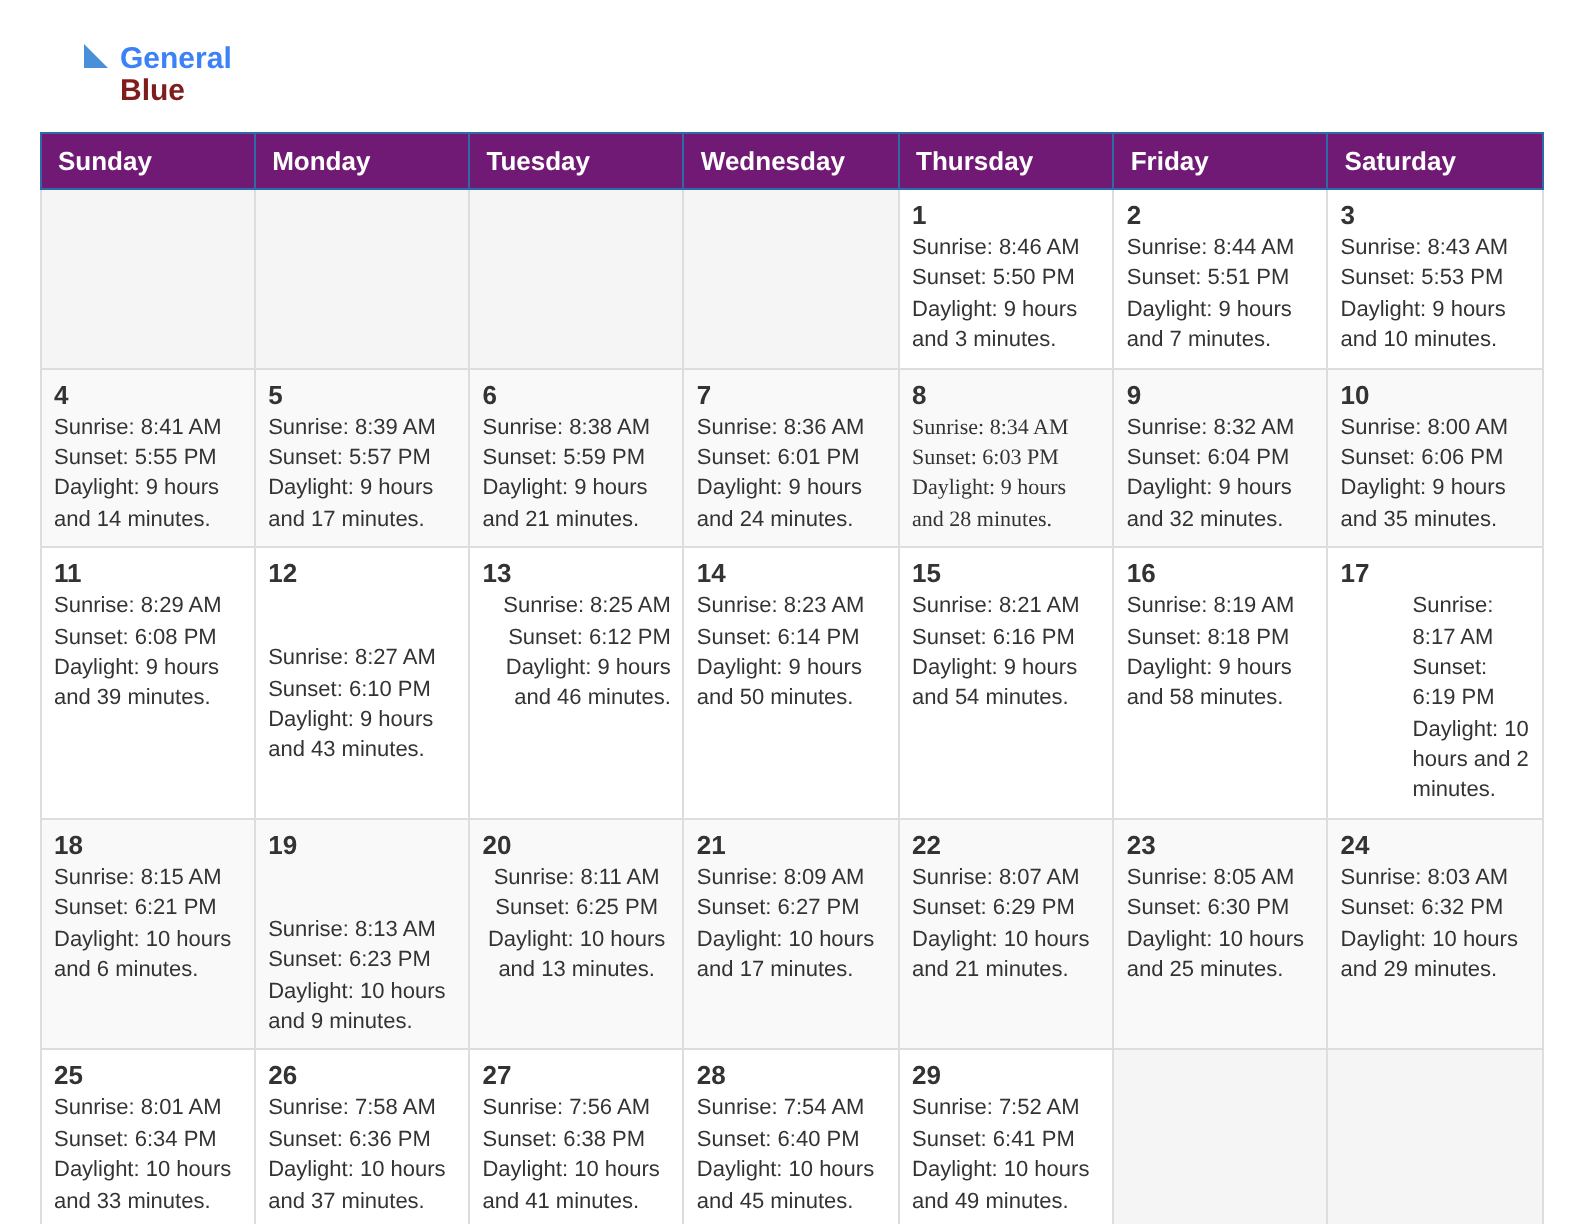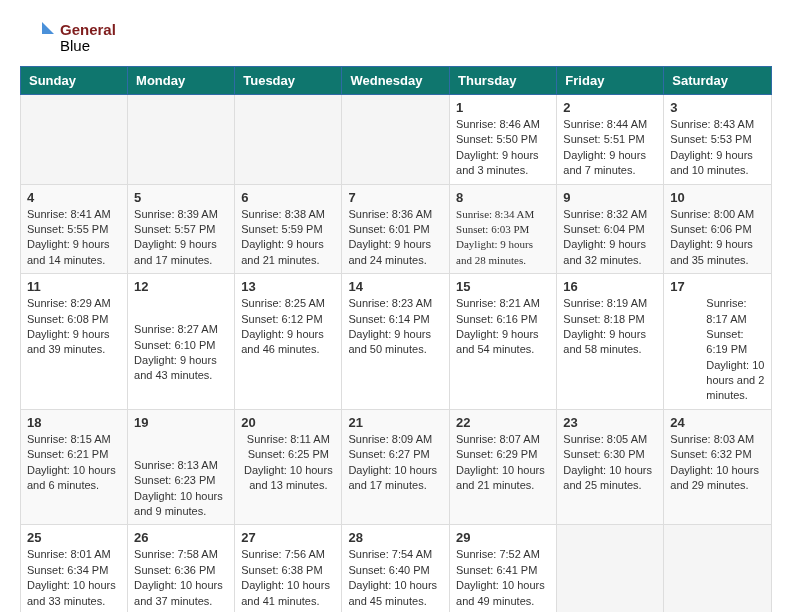--- a/index.html
+++ b/index.html
@@ -32,21 +32,21 @@
     .location-title {
       font-size: 16px;
       color: #555;
     }
     .calendar {
       width: 100%;
       border-collapse: collapse;
       border: 1px solid #ccc;
     }
     .calendar th {
-      background-color: #0f766e;
+      background-color: #701a75;
       color: #fff;
       text-align: left;
       padding: 6px 8px;
       font-size: 13px;
       font-weight: bold;
       border: 1px solid #2e6aa5;
     }
     .calendar td {
       vertical-align: top;
       padding: 5px 6px;
@@ -79,22 +79,22 @@
 </head>
 <body>
 
 <div class="header-area">
   <div class="logo">
   <svg width="36" height="36" viewBox="0 0 36 36">
     <rect x="0" y="0" width="36" height="36" fill="none"></rect>
     <polygon points="22,2 34,14 22,14" fill="#4a90d9"></polygon>
   </svg>
   <div style="line-height:1.1">
-    <div style="font-size:15px;font-weight:bold;color:#7f1d1d">General</div>
-    <div style="font-size:15px;font-weight:normal;color:#000000">Blue</div>
+    <div style="font-size:15px;font-weight:bold;color:#3b82f6">General</div>
+    <div style="font-size:15px;font-weight:bold;color:#7f1d1d">Blue</div>
   </div>
 </div>
   <div class="title-area">
     <div class="month-title"></div>
     <div class="location-title"></div>
   </div>
 </div>
 
 <table class="calendar">
   <thead>
@@ -185,21 +185,21 @@
 Daylight: 9 hours and 39 minutes.</div>
         </td>
         <td>
           <span class="day-number">12</span>
           <div class="day-info" style="white-space: pre-line; margin-top: 28px;">Sunrise: 8:27 AM
 Sunset: 6:10 PM
 Daylight: 9 hours and 43 minutes.</div>
         </td>
         <td>
           <span class="day-number">13</span>
-          <div class="day-info" style="white-space: pre-line;">Sunrise: 8:25 AM
+          <div class="day-info" style="white-space: pre-line; text-align: right;">Sunrise: 8:25 AM
 Sunset: 6:12 PM
 Daylight: 9 hours and 46 minutes.</div>
         </td>
         <td>
           <span class="day-number">14</span>
           <div class="day-info" style="white-space: pre-line;">Sunrise: 8:23 AM
 Sunset: 6:14 PM
 Daylight: 9 hours and 50 minutes.</div>
         </td>
         <td>

